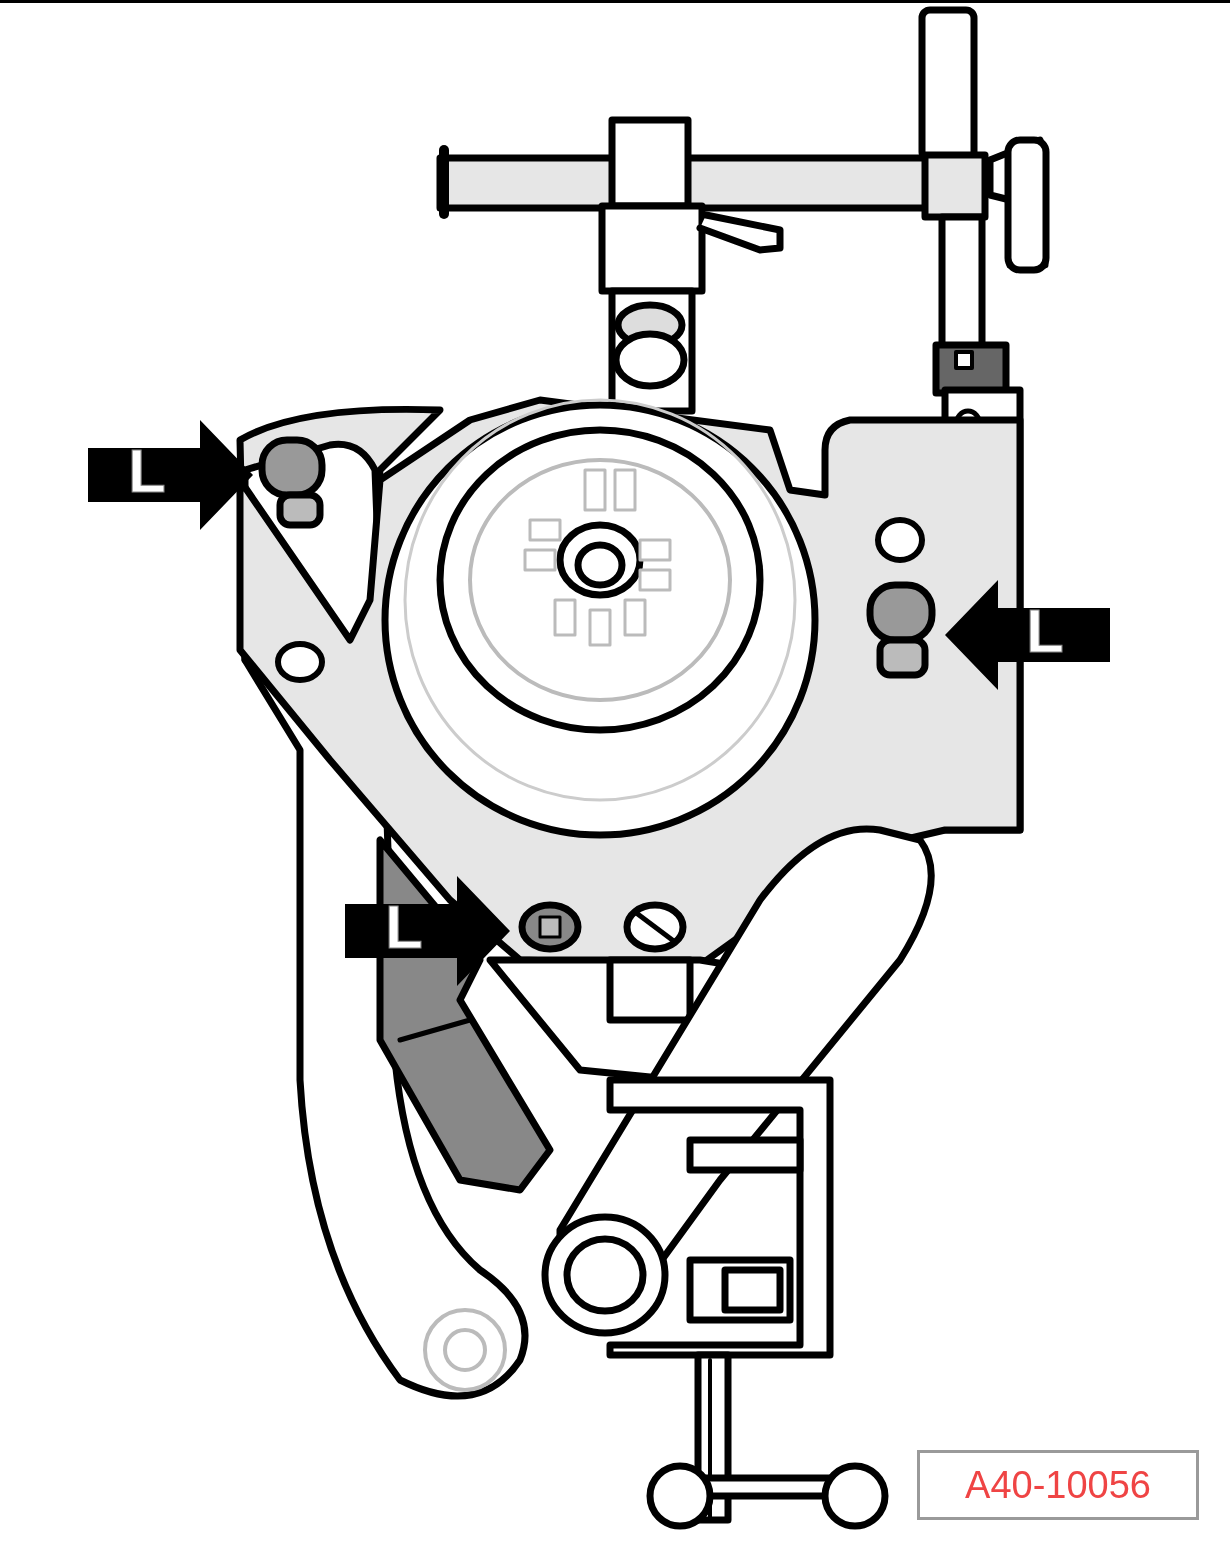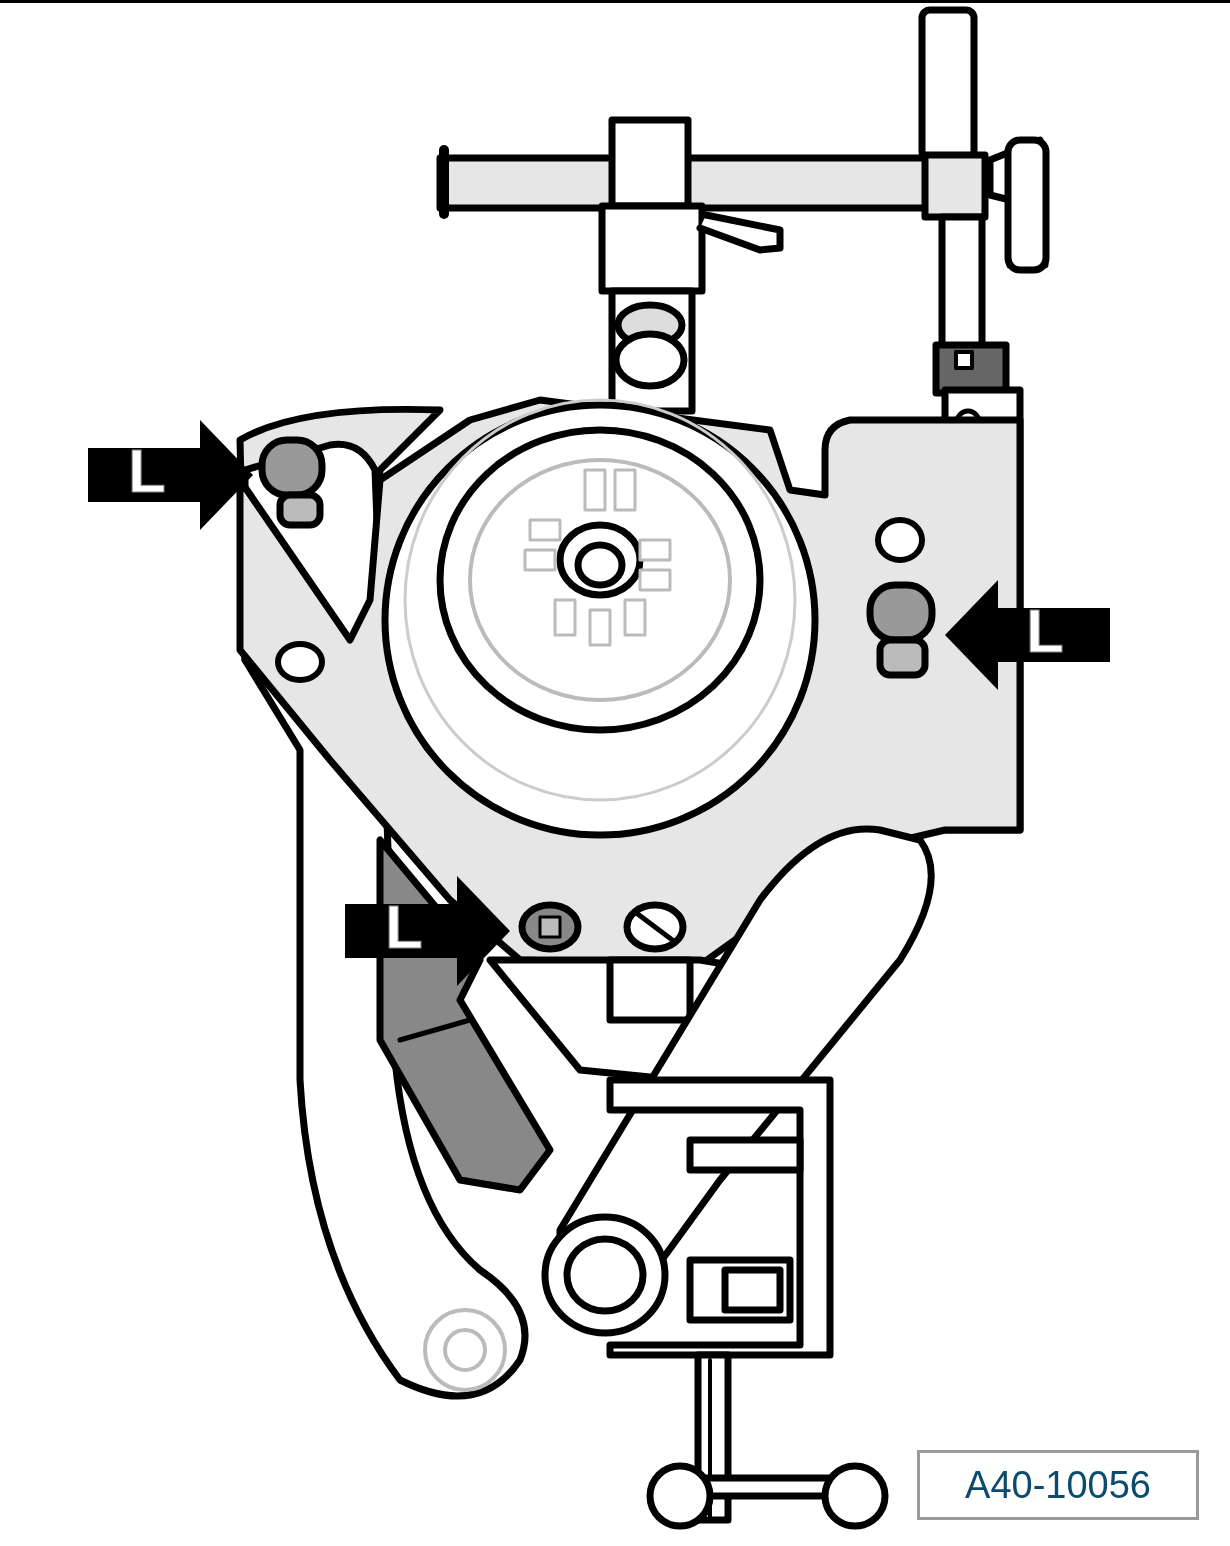--- a/index.html
+++ b/index.html
@@ -49,21 +49,21 @@
       top: 1450px;
       width: 282px;
       height: 70px;
       border: 3px solid #9a9a9a;
       box-sizing: border-box;
       display: flex;
       align-items: center;
       justify-content: center;
       font-family: "Liberation Sans", sans-serif;
       font-size: 38px;
-      color: #0c4a6e;
+      color: #ef4444;
       letter-spacing: 0px;
       background: #fff;
     }
   </style>
 </head>
 <body>
 
 <div class="top-rule"></div>
 
 <svg class="figure" width="1230" height="1546" viewBox="0 0 1230 1546" xmlns="http://www.w3.org/2000/svg">

